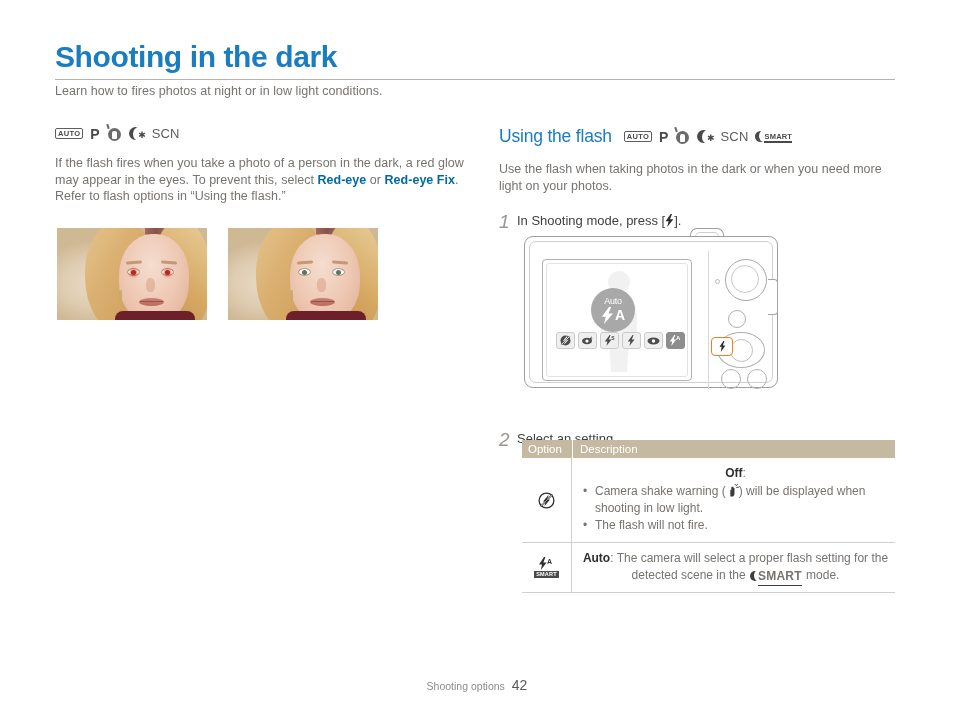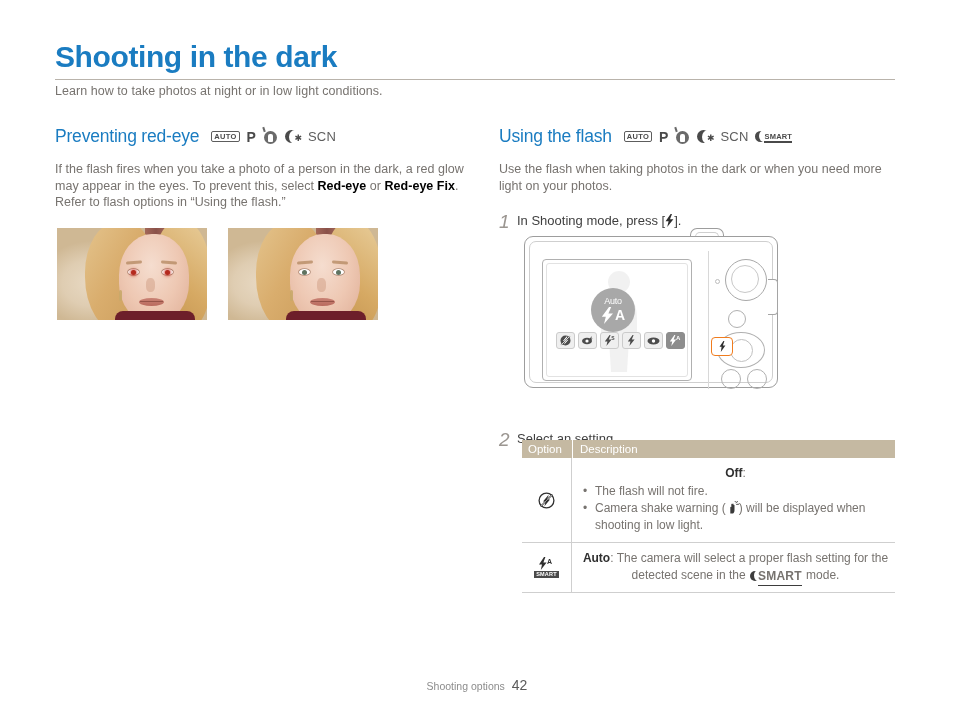--- a/index.html
+++ b/index.html
@@ -87,21 +87,21 @@
   .m-smart .t:after {
     content:""; position:absolute; left:0; right:0; bottom:-1.5px; height:1.4px;
     background:#4a4a4a;
   }
 
   
   .para {
     font-size:12.5px; line-height:16.5px; color:#77736f;
     margin:14px 0 0 0; letter-spacing:0.03px;
   }
-  .para b { color:#000000; font-weight:bold; }
+  .para b { color:#0369a1; font-weight:bold; }
 
   
   .photo-row { position:absolute; left:57px; top:228px; display:flex; gap:21px; }
   .photo { width:150px; height:92px; position:relative; overflow:hidden; }
   .photo .bg {
     position:absolute; inset:0;
     background:
       radial-gradient(ellipse 52px 42px at 34px 55px, #e8d9c3 0%, #dfcdb2 55%, #cfb894 100%),
       linear-gradient(100deg,#d9c4a6 0%,#d2b894 42%,#8d4a46 78%,#a96b5c 100%);
   }
@@ -338,25 +338,24 @@
 </style>
 </head>
 <body>
 
 <div class="page">
 
   <div class="title-wrap">
     <h1 class="page-title">Shooting in the dark</h1>
     <div class="title-rule"></div>
   </div>
-  <div class="subtitle">Learn how to take photos at night or in low light conditions.</div>
+  <div class="subtitle">Learn how to fires photos at night or in low light conditions.</div>
 
   <div class="col-left">
     <div class="sec-head-row">
-      <h2 class="sec-head">Preventing red-eye</h2>
       <div class="modes">
         <span class="m-auto">AUTO</span>
         <span class="m-p">P</span>
         <span class="m-dualis">
           <span class="tick"></span>
             <span class="hand"></span>
         </span>
         <span class="m-night">
           <span class="moon"></span>
             <span class="star">✱</span>
@@ -542,25 +541,25 @@
         <svg width="17" height="17" viewBox="0 0 17 17">
           <circle cx="8.5" cy="8.5" r="7.4" fill="none" stroke="#2f2f2f" stroke-width="1.3"></circle>
           <path d="M10 3.4 L5 9.6 L7.6 9.6 L6.4 14.2 L12 7.6 L8.8 7.6 L10.8 3.4 Z" fill="#2f2f2f"></path>
           <line x1="2.6" y1="14.4" x2="14.4" y2="2.6" stroke="#2f2f2f" stroke-width="1.4"></line>
           <line x1="2.6" y1="14.4" x2="14.4" y2="2.6" stroke="#ffffff" stroke-width="0.5"></line>
         </svg>
       </div>
       <div class="c2">
         <div class="t"><b>Off</b><span>:</span></div>
         <ul class="bullets">
-          <li>The flash will not fire.</li>
           <li><span>Camera shake warning (</span><span class="shake-icon"><svg width="13" height="13" viewBox="0 0 13 13">
                   <path d="M4.3 12.6 L4.3 6.2 C4.3 5.5 5.3 5.5 5.3 6.2 L5.3 8 L5.3 3.4 C5.3 2.6 6.4 2.6 6.4 3.4 L6.4 7.6 L6.4 3.0 C6.4 2.2 7.5 2.2 7.5 3.0 L7.5 7.8 L7.5 4.2 C7.5 3.5 8.5 3.5 8.5 4.2 L8.5 9.4 C8.5 11.4 7.4 12.6 6.3 12.6 Z" fill="#3a3a3a"></path>
                   <path d="M10 1.6 L11.6 0.6 M10.6 3.4 L12.6 3.2 M9.2 0.6 L9.6 -0.8" stroke="#3a3a3a" stroke-width="0.9" fill="none" stroke-linecap="round"></path>
                 </svg></span><span>) will be displayed when shooting in low light.</span></li>
+          <li>The flash will not fire.</li>
         </ul>
       </div>
     </div>
 
     <div class="tbl-row">
       <div class="c1">
         <div class="icon-smartflash">
           <svg width="17" height="13" viewBox="0 0 17 13">
               <path d="M6 0 L1 7.4 L4 7.4 L2.8 13 L8.6 5.4 L5.4 5.4 L7.4 0 Z" fill="#2f2f2f"></path>
               <text x="9" y="6.5" font-size="7" font-family="Liberation Sans, sans-serif" font-weight="bold" fill="#2f2f2f">A</text>

